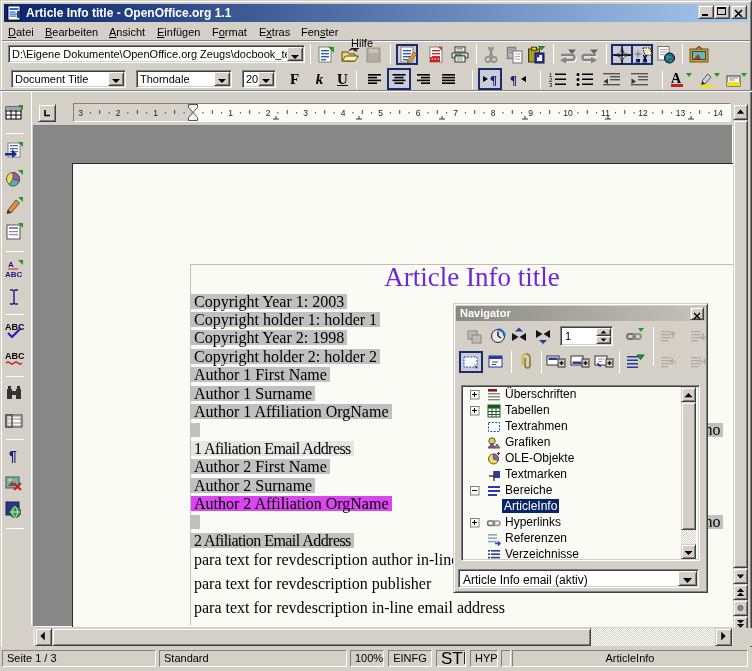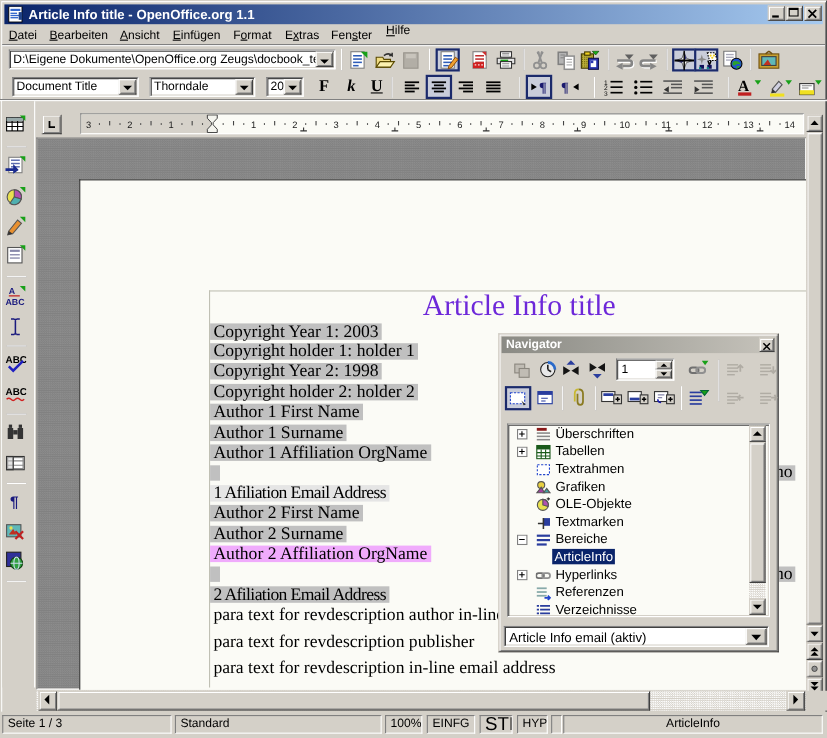--- a/index.html
+++ b/index.html
@@ -34,21 +34,21 @@
       <path d="M3 2 L10 9 M10 2 L3 9" stroke="#000" stroke-width="1.6"></path>
     </svg></div>
 <div class="abs txt11" style="left:2px;top:22px;width:748px;height:19px;border-bottom:1px solid #808080;box-shadow:0 1px 0 #fff;">
     <span class="abs" style="left:6px;top:4px;"><u>D</u>atei</span>
     <span class="abs" style="left:43px;top:4px;"><u>B</u>earbeiten</span>
     <span class="abs" style="left:107px;top:4px;"><u>A</u>nsicht</span>
     <span class="abs" style="left:155px;top:4px;"><u>E</u>infügen</span>
     <span class="abs" style="left:210px;top:4px;">F<u>o</u>rmat</span>
     <span class="abs" style="left:257px;top:4px;">E<u>x</u>tras</span>
     <span class="abs" style="left:299px;top:4px;">Fen<u>s</u>ter</span>
-    <span class="abs" style="left:349px;top:0;"><u>H</u>ilfe</span>
+    <span class="abs" style="left:349px;top:15px;"><u>H</u>ilfe</span>
   </div>
 <div class="abs " style="left:2px;top:42px;width:748px;height:23px;"></div>
 <div class="abs fld" style="left:8px;top:45px;width:297px;height:18px;">
     <div class="abs txt11" style="left:3px;top:2px;white-space:nowrap;">D:\Eigene Dokumente\OpenOffice.org Zeugs\docbook_ter</div>
     <div class="abs ddbtn" style="right:1px;top:1px;width:16px;height:14px;"><svg width="14" height="12">
         <path d="M3 5 L11 5 L7 9 Z" fill="#000"></path>
       </svg></div>
   </div>
 <div class="abs" style="left:316px;top:46px;width:20px;height:18px;">
     <svg class="abs" style="left:0px;top:0px" width="20" height="18" viewBox="0 0 20 18">
@@ -510,21 +510,21 @@
 <div class="abs" style="left:191px;top:294px;height:15px;background:#c0c0c0;font-family:'Liberation Serif',serif;font-size:16px;line-height:15px;white-space:nowrap;padding:0 3px;">Copyright Year 1: 2003</div>
 <div class="abs" style="left:191px;top:312px;height:15px;background:#c0c0c0;font-family:'Liberation Serif',serif;font-size:16px;line-height:15px;white-space:nowrap;padding:0 3px;">Copyright holder 1: holder 1</div>
 <div class="abs" style="left:191px;top:330px;height:15px;background:#c0c0c0;font-family:'Liberation Serif',serif;font-size:16px;line-height:15px;white-space:nowrap;padding:0 3px;">Copyright Year 2: 1998</div>
 <div class="abs" style="left:191px;top:349px;height:15px;background:#c0c0c0;font-family:'Liberation Serif',serif;font-size:16px;line-height:15px;white-space:nowrap;padding:0 3px;">Copyright holder 2: holder 2</div>
 <div class="abs" style="left:191px;top:367px;height:15px;background:#c0c0c0;font-family:'Liberation Serif',serif;font-size:16px;line-height:15px;white-space:nowrap;padding:0 3px;">Author 1 First Name</div>
 <div class="abs" style="left:191px;top:386px;height:15px;background:#c0c0c0;font-family:'Liberation Serif',serif;font-size:16px;line-height:15px;white-space:nowrap;padding:0 3px;">Author 1 Surname</div>
 <div class="abs" style="left:191px;top:404px;height:15px;background:#c0c0c0;font-family:'Liberation Serif',serif;font-size:16px;line-height:15px;white-space:nowrap;padding:0 3px;">Author 1 Affiliation OrgName</div>
 <div class="abs" style="left:191px;top:441px;height:15px;background:#e5e5e5;letter-spacing:-0.55px;font-family:'Liberation Serif',serif;font-size:16px;line-height:15px;white-space:nowrap;padding:0 3px;">1 Afiliation Email Address</div>
 <div class="abs" style="left:191px;top:459px;height:15px;background:#c0c0c0;font-family:'Liberation Serif',serif;font-size:16px;line-height:15px;white-space:nowrap;padding:0 3px;">Author 2 First Name</div>
 <div class="abs" style="left:191px;top:478px;height:15px;background:#c0c0c0;font-family:'Liberation Serif',serif;font-size:16px;line-height:15px;white-space:nowrap;padding:0 3px;">Author 2 Surname</div>
-<div class="abs" style="left:191px;top:496px;height:15px;background:#f0abfc;font-family:'Liberation Serif',serif;font-size:16px;line-height:15px;white-space:nowrap;padding:0 3px;">Author 2 Affiliation OrgName</div>
+<div class="abs" style="left:191px;top:496px;height:15px;background:#d946ef;font-family:'Liberation Serif',serif;font-size:16px;line-height:15px;white-space:nowrap;padding:0 3px;">Author 2 Affiliation OrgName</div>
 <div class="abs" style="left:191px;top:533px;height:15px;background:#c0c0c0;letter-spacing:-0.55px;font-family:'Liberation Serif',serif;font-size:16px;line-height:15px;white-space:nowrap;padding:0 3px;">2 Afiliation Email Address</div>
 <div class="abs" style="left:191px;top:552px;height:15px;font-family:'Liberation Serif',serif;font-size:16px;line-height:15px;white-space:nowrap;padding:0 3px;">para text for revdescription author in-line</div>
 <div class="abs" style="left:191px;top:576px;height:15px;font-family:'Liberation Serif',serif;font-size:16px;line-height:15px;white-space:nowrap;padding:0 3px;">para text for revdescription publisher</div>
 <div class="abs" style="left:191px;top:600px;height:15px;font-family:'Liberation Serif',serif;font-size:16px;line-height:15px;white-space:nowrap;padding:0 3px;">para text for revdescription in-line email address</div>
 <div class="abs" style="left:191px;top:423px;width:9px;height:14px;background:#c0c0c0;"></div>
 <div class="abs" style="left:692px;top:423px;height:14px;background:#c0c0c0;font-family:'Liberation Serif',serif;font-size:16px;line-height:14px;white-space:nowrap;overflow:hidden;width:31px;">utho</div>
 <div class="abs" style="left:191px;top:515px;width:9px;height:14px;background:#c0c0c0;"></div>
 <div class="abs" style="left:692px;top:515px;height:14px;background:#c0c0c0;font-family:'Liberation Serif',serif;font-size:16px;line-height:14px;white-space:nowrap;overflow:hidden;width:31px;">utho</div>
 <div class="abs " style="left:733px;top:104px;width:15px;height:528px;background-image:repeating-conic-gradient(#fff 0% 25%, #d4d0c8 0% 50%);background-size:2px 2px;"></div>
 <div class="abs btn" style="left:733px;top:104px;width:15px;height:16px;text-align:center;line-height:0;"><svg width="13" height="14" viewBox="0 0 16 16">

